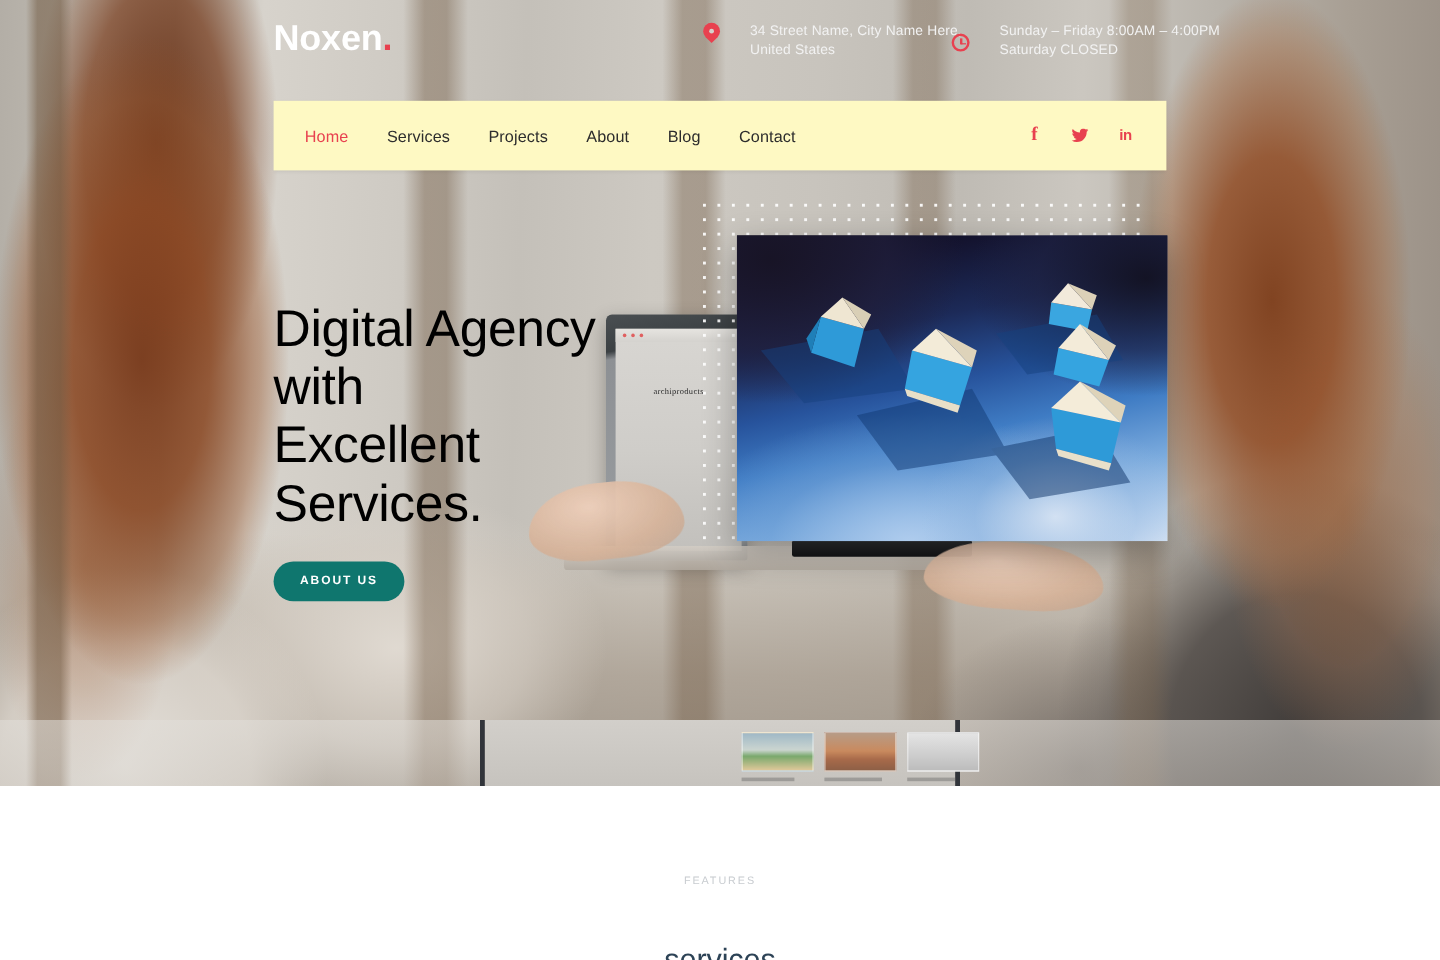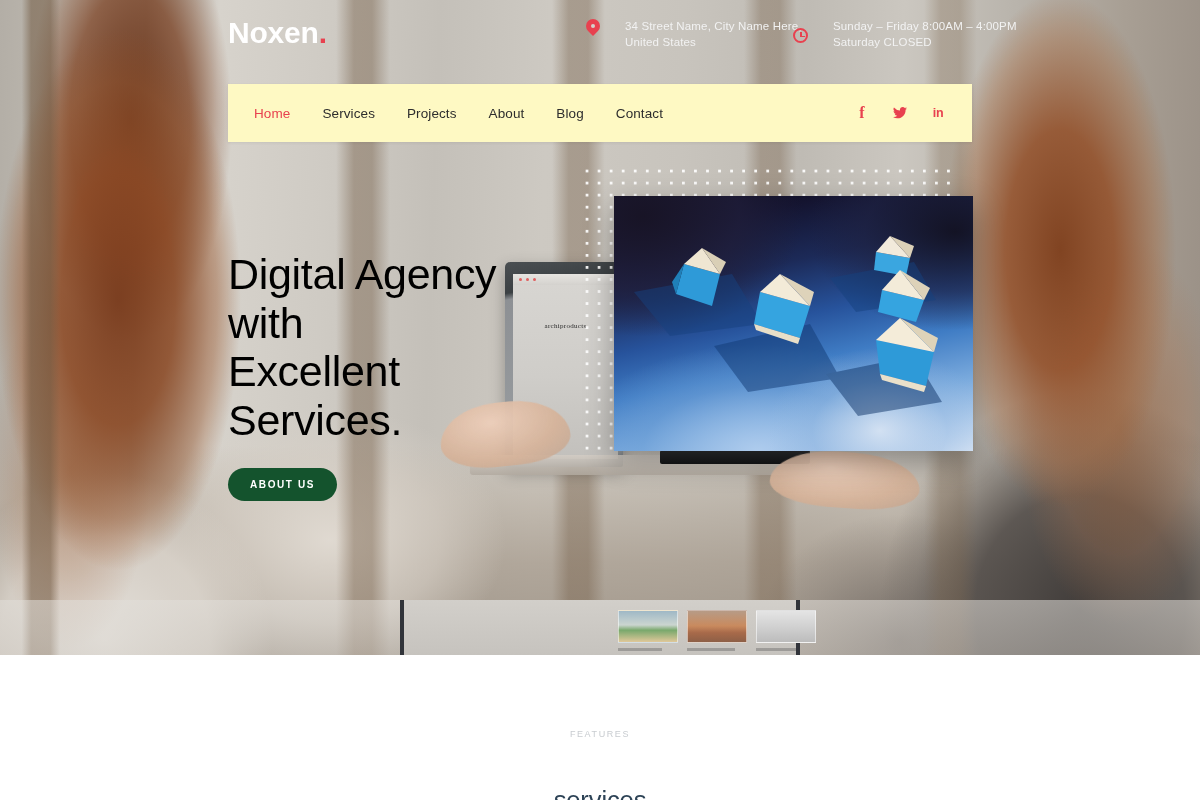--- a/index.html
+++ b/index.html
@@ -102,21 +102,21 @@
   .navlink.active{color:#e8414f;}
   .navsocial{display:flex;align-items:center;gap:24px;margin-left:auto;margin-right:27px;}
   .soc{color:#e8414f;font-size:14px;line-height:1;cursor:pointer;display:flex;align-items:center;justify-content:center;width:14px;height:16px;}
   .soc.fb{font-family:"Liberation Serif",serif;font-weight:700;font-size:16px;}
   .soc.li{font-weight:700;font-size:12.5px;letter-spacing:-.3px;}
 
   
   .hero-copy{position:absolute;left:228px;top:250px;width:300px;}
   .hero-title{font-size:43px;line-height:1.13;color:#000000;font-weight:400;letter-spacing:-.3px;}
   .hero-text{margin-top:19px;font-size:13px;line-height:1.95;color:#efefef;letter-spacing:.05px;}
-  .cta{display:inline-block;margin-top:24px;padding:11px 22px;border-radius:18px;background:#14532d;
+  .cta{display:inline-block;margin-top:24px;padding:11px 22px;border-radius:18px;background:#0f766e;
     color:#fff;font-size:10px;font-weight:700;letter-spacing:1.6px;border:none;cursor:pointer;}
 
   
   .dotgrid{position:absolute;left:581px;top:165px;width:376px;height:290px;
     background-image:radial-gradient(rgba(255,255,255,.92) 1.3px, transparent 1.6px);
     background-size:12.05px 12.05px;background-position:0 0;}
 
   
   .heroimg{position:absolute;left:614px;top:196px;width:359px;height:255px;overflow:hidden;
     box-shadow:0 10px 28px rgba(0,0,0,.32);}

